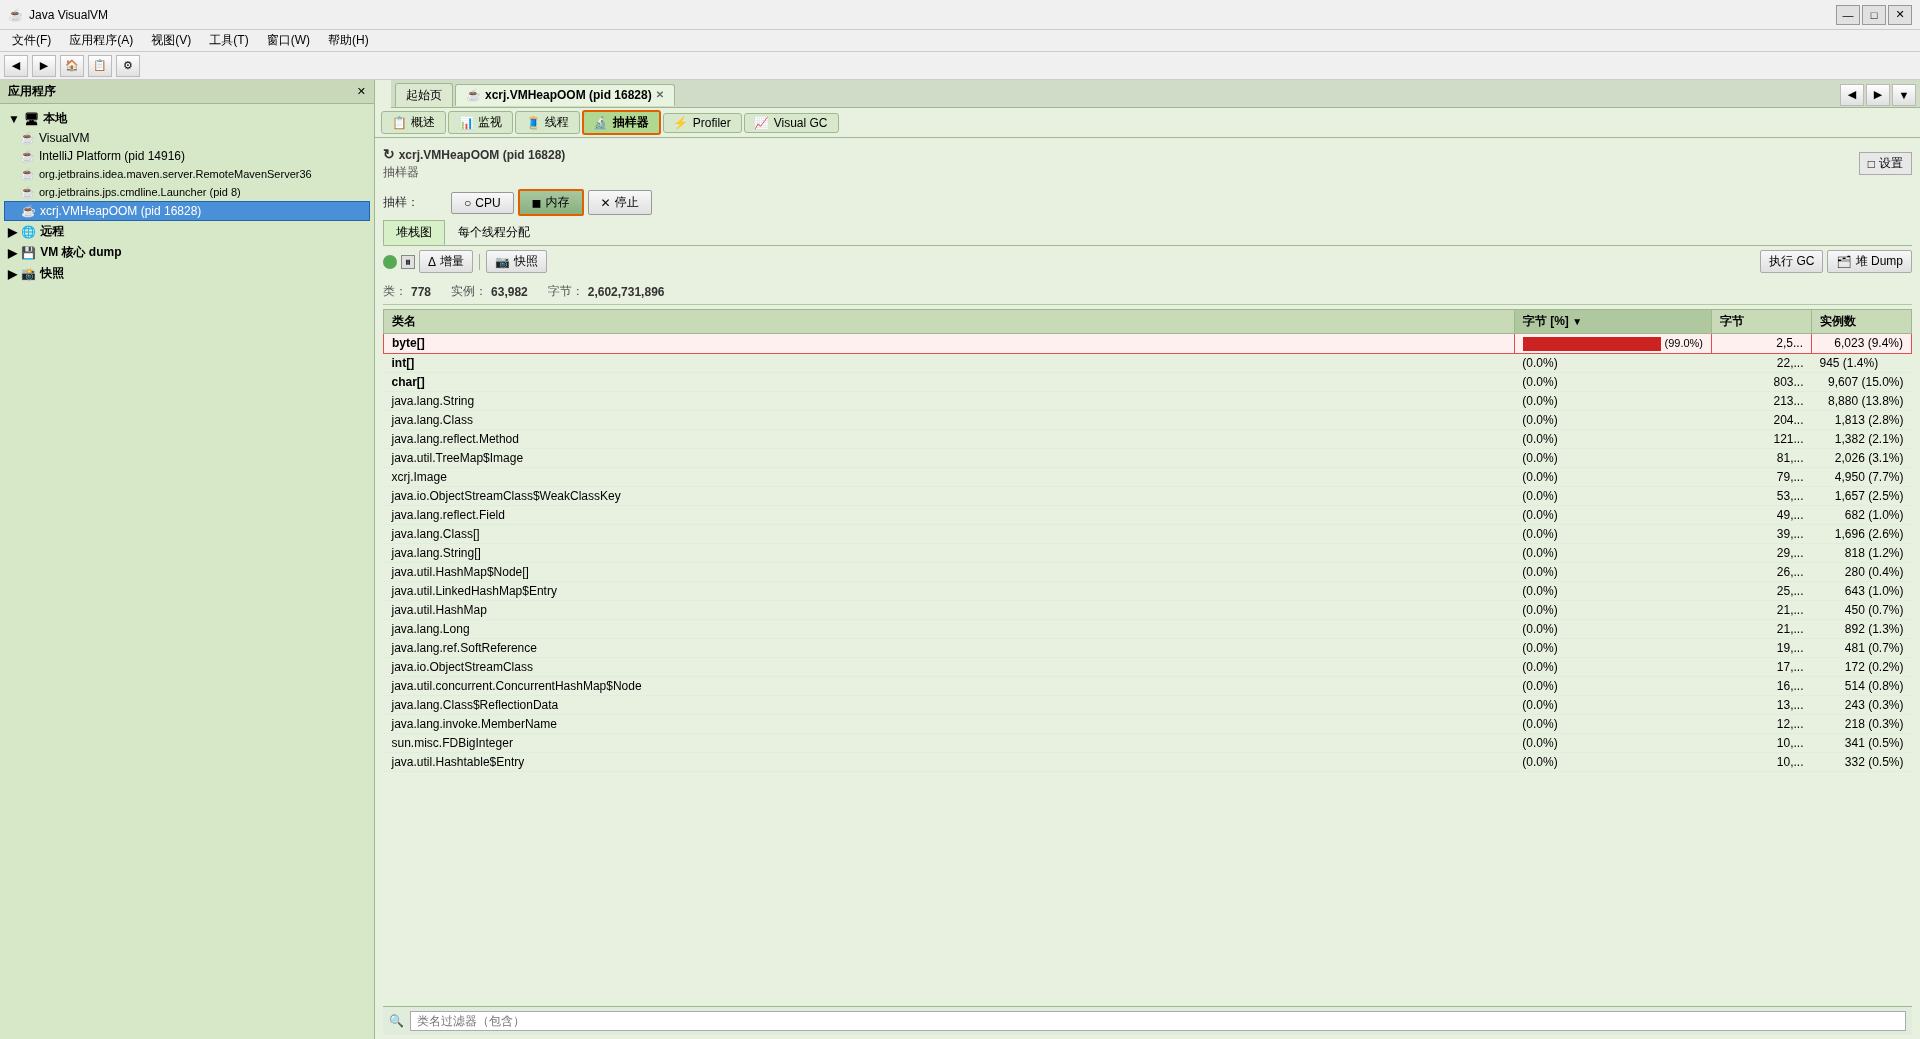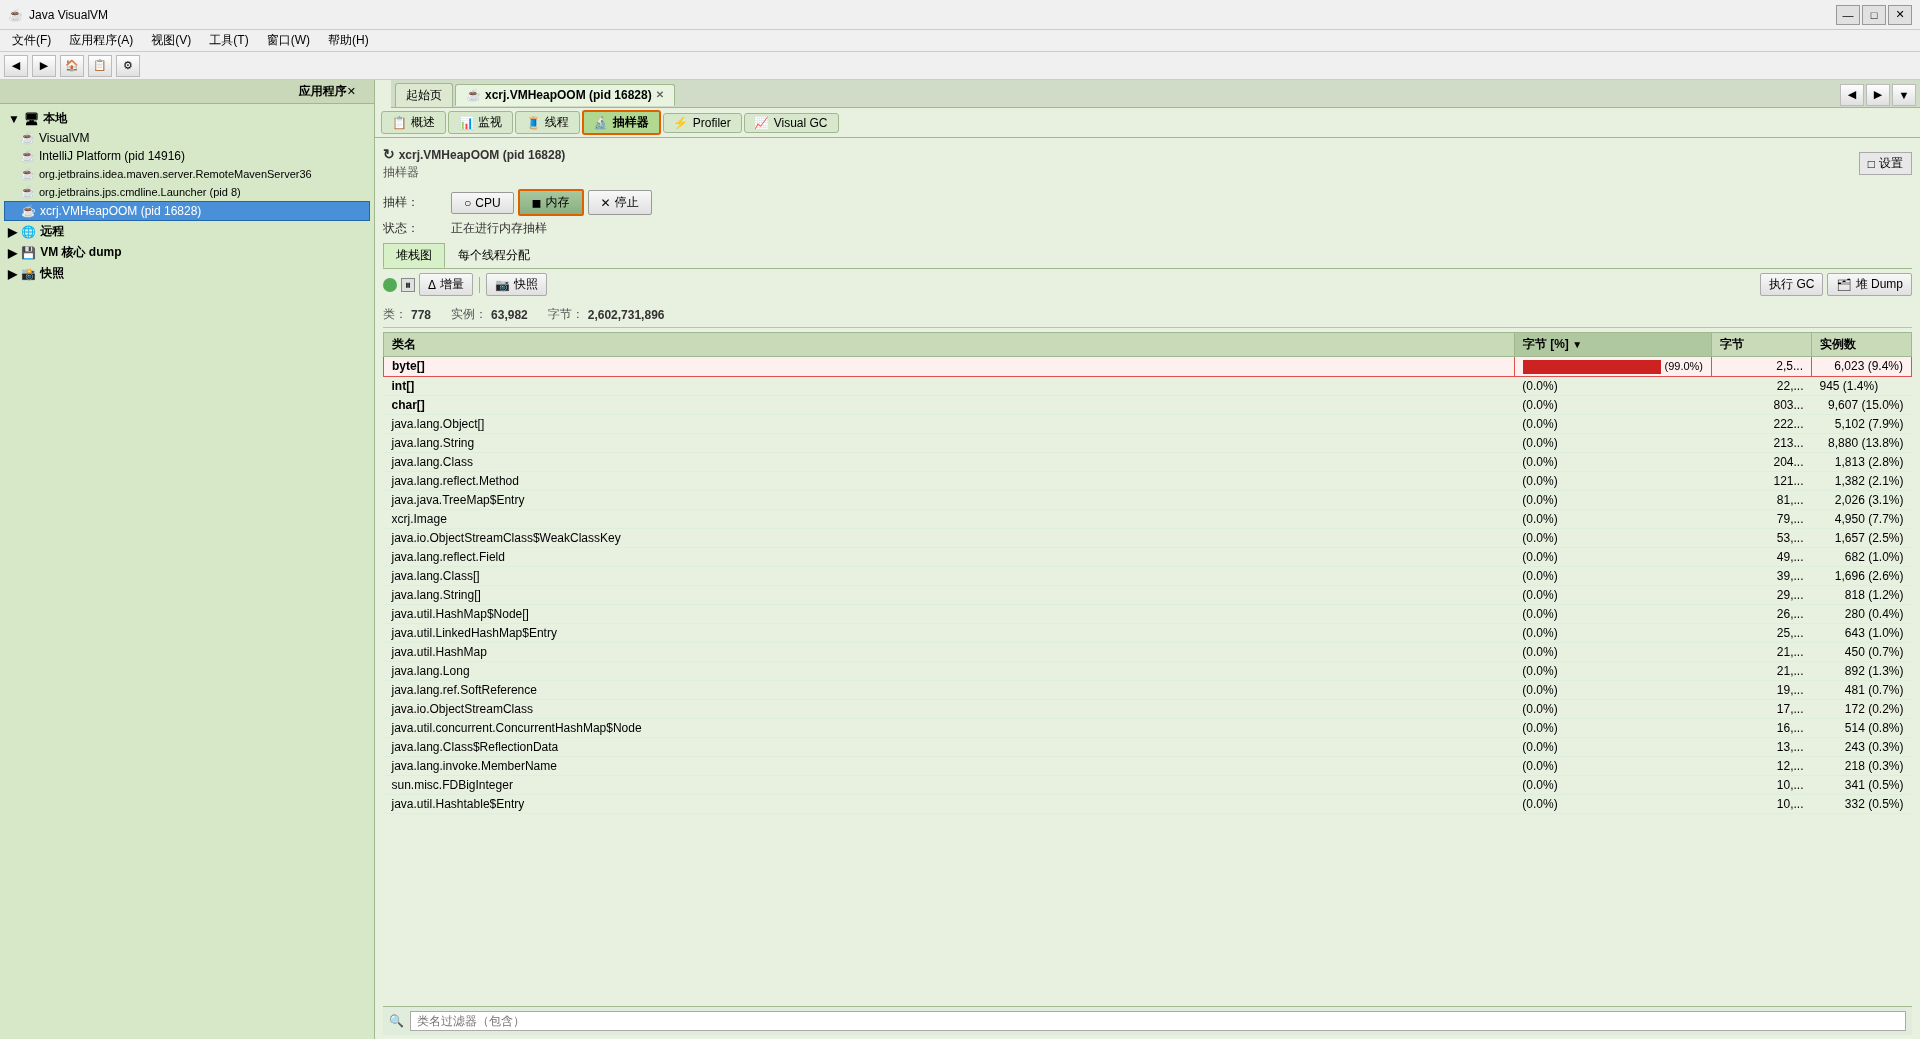--- a/index.html
+++ b/index.html
@@ -18,21 +18,21 @@
     
     
     .toolbar { background: #f0f0f0; height: 28px; display: flex; align-items: center; padding: 2px 4px; border-bottom: 1px solid #ccc; gap: 4px; }
     .toolbar-btn { width: 24px; height: 22px; border: 1px solid #bbb; background: linear-gradient(to bottom, #fefefe, #e0e0e0); display: flex; align-items: center; justify-content: center; cursor: pointer; font-size: 11px; }
     
     
     .main-layout { display: flex; flex: 1; overflow: hidden; }
     
     
     .left-panel { width: 375px; background: #d6e8c8; border-right: 1px solid #a0b890; display: flex; flex-direction: column; overflow: hidden; }
-    .left-panel-header { background: #c8d8b8; border-bottom: 1px solid #a0b890; padding: 3px 18px; display: flex; align-items: center; justify-content: flex-end; }
+    .left-panel-header { background: #c8d8b8; border-bottom: 1px solid #a0b890; padding: 3px 8px; display: flex; align-items: center; justify-content: space-between; }
     .left-panel-header-title { font-size: 12px; font-weight: bold; }
     .left-panel-close { cursor: pointer; font-size: 11px; }
     .left-tree { flex: 1; overflow: auto; padding: 4px; }
     .tree-item { padding: 2px 4px; cursor: pointer; display: flex; align-items: center; gap: 4px; }
     .tree-item.selected { background: #4a90d9; color: white; border: 1px solid #2266aa; }
     .tree-indent-1 { padding-left: 16px; }
     .tree-section { padding: 2px 4px; font-weight: bold; display: flex; align-items: center; gap: 4px; }
     
     
     .right-panel { flex: 1; display: flex; flex-direction: column; background: #e8f0e0; overflow: hidden; }
@@ -275,24 +275,20 @@
         <button class="sample-btn active-mem" style="border: 2px solid #e06000;">
           <span>◼</span>
           <span>内存</span>
         </button>
         <button class="sample-btn">
           <span>✕</span>
           <span>停止</span>
         </button>
       </div>
 
-      <div class="status-row">
-        <span class="status-label">状态：</span>
-        <span class="status-text">正在进行内存抽样</span>
-      </div>
 
       <div class="sub-tabs">
         <div class="sub-tab active">
           <span>堆栈图</span>
         </div>
         <div class="sub-tab">
           <span>每个线程分配</span>
         </div>
       </div>
 
@@ -368,45 +364,39 @@
                 <td style="text-align: right;">22,...</td>
                 <td style="text-align: left;">945 (1.4%)</td>
               </tr>
               <tr>
                 <td style="font-weight: bold;">char[]</td>
                 <td style="position: relative; min-width: 180px;">(0.0%)</td>
                 <td style="text-align: right;">803...</td>
                 <td style="text-align: right;">9,607 (15.0%)</td>
               </tr>
               <tr>
-                <td>java.lang.Object[]</td>
-                <td style="position: relative; min-width: 180px;">(0.0%)</td>
-                <td style="text-align: right;">222...</td>
-                <td style="text-align: right;">5,102 (7.9%)</td>
-              </tr>
-              <tr>
                 <td>java.lang.String</td>
                 <td style="position: relative; min-width: 180px;">(0.0%)</td>
                 <td style="text-align: right;">213...</td>
                 <td style="text-align: right;">8,880 (13.8%)</td>
               </tr>
               <tr>
                 <td>java.lang.Class</td>
                 <td style="position: relative; min-width: 180px;">(0.0%)</td>
                 <td style="text-align: right;">204...</td>
                 <td style="text-align: right;">1,813 (2.8%)</td>
               </tr>
               <tr>
                 <td>java.lang.reflect.Method</td>
                 <td style="position: relative; min-width: 180px;">(0.0%)</td>
                 <td style="text-align: right;">121...</td>
                 <td style="text-align: right;">1,382 (2.1%)</td>
               </tr>
               <tr>
-                <td>java.java.TreeMap$Entry</td>
+                <td>java.util.TreeMap$Image</td>
                 <td style="position: relative; min-width: 180px;">(0.0%)</td>
                 <td style="text-align: right;">81,...</td>
                 <td style="text-align: right;">2,026 (3.1%)</td>
               </tr>
               <tr>
                 <td>xcrj.Image</td>
                 <td style="position: relative; min-width: 180px;">(0.0%)</td>
                 <td style="text-align: right;">79,...</td>
                 <td style="text-align: right;">4,950 (7.7%)</td>
               </tr>

